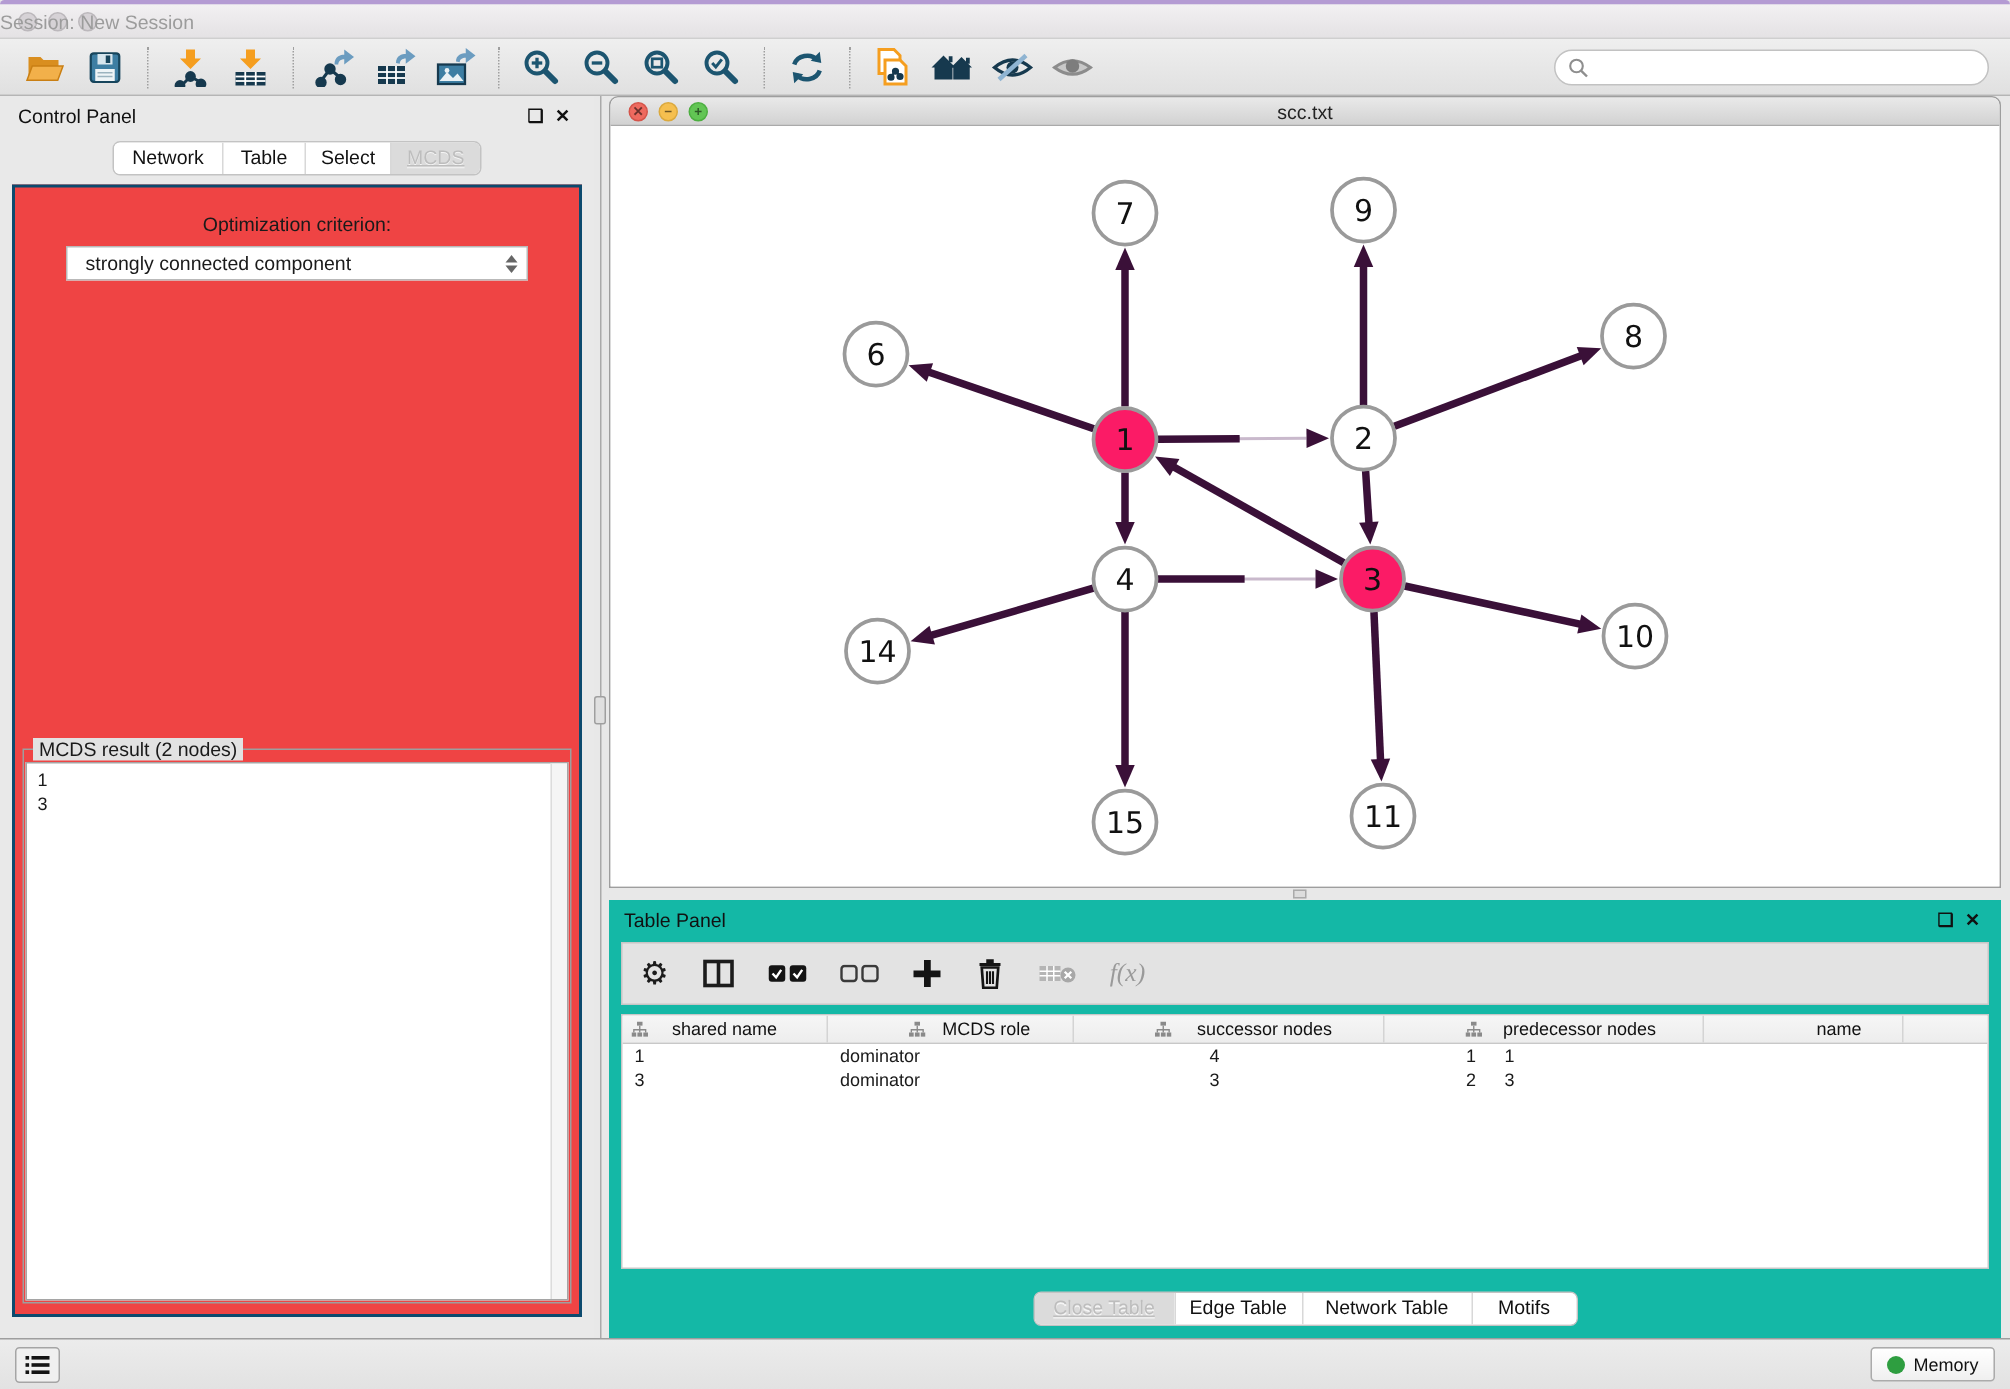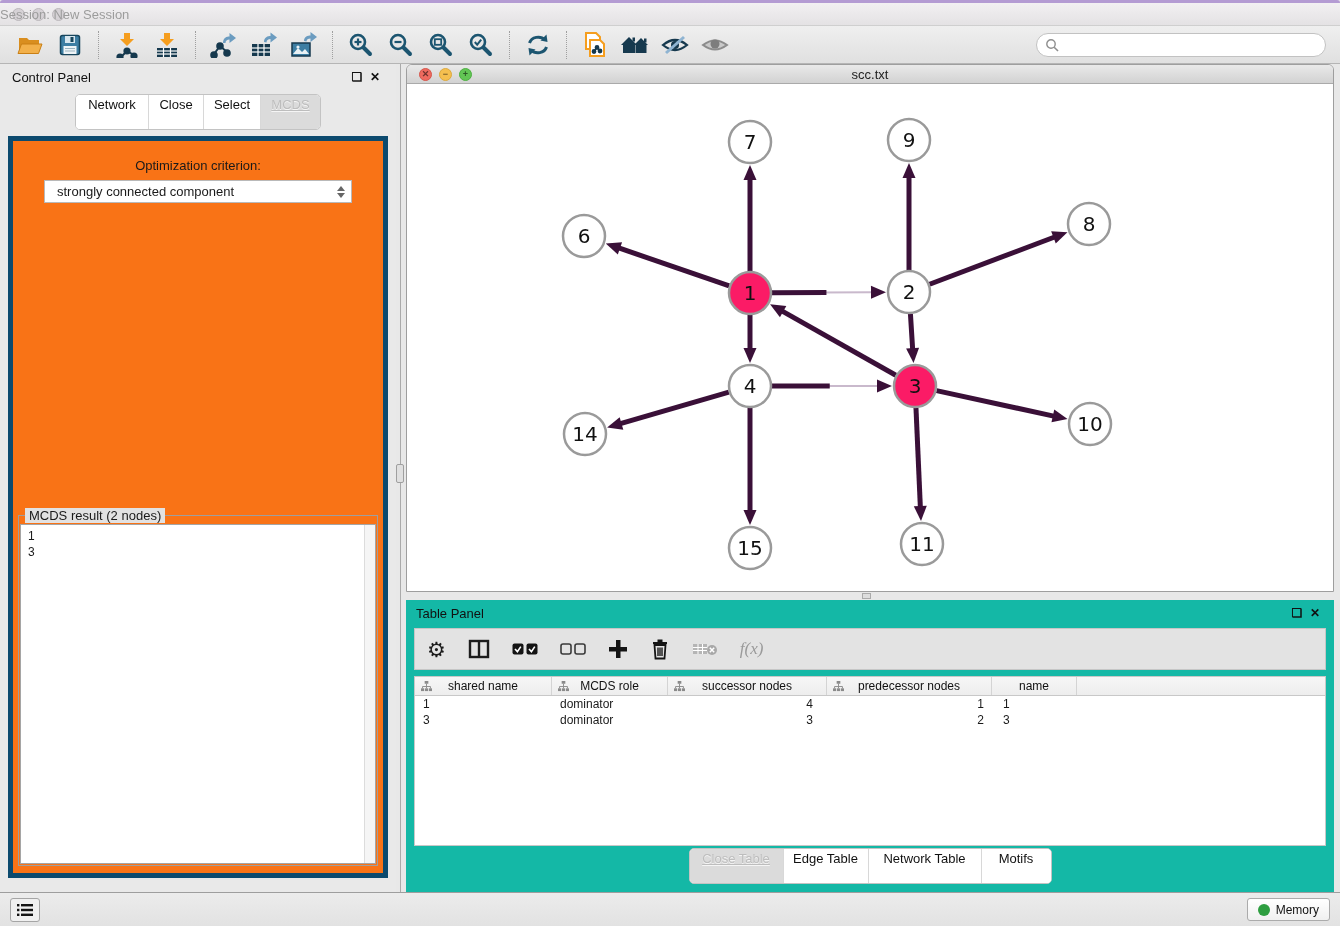--- a/index.html
+++ b/index.html
@@ -43,26 +43,26 @@
   .control-panel { width:396px; display:flex; flex-direction:column;
     background:#e9e9e9; }
   .panel-head { height:26px; display:flex; align-items:center; padding:0 12px; }
   .panel-title { font-size:13px; color:#111; }
   .panel-head .spacer { flex:1; }
   .mini-ico { width:18px; height:16px; text-align:center; font-size:12px;
     color:#111; font-weight:bold; line-height:16px; }
   .cp-tabs { display:flex; justify-content:center; margin:4px 0 6px 0; }
   .tabs-group { display:flex; border:1px solid #c3c3c3; border-radius:5px;
     overflow:hidden; background:#fff; }
-  .tab { height:34px; line-height:20px; text-align:center; font-size:13px;
+  .tab { height:21px; line-height:20px; text-align:center; font-size:13px;
     background:#fff; color:#111; border-left:1px solid #d8d8d8; cursor:default; }
   .tab:first-child { border-left:none; }
   .tab.sel { background:#dbdbdb; color:#bdbdbd; text-shadow:0 1px 0 #f5f5f5;text-decoration:underline; }
-  .cp-inner { flex:1; margin:0 8px 14px 8px; background:#f97316;
-    border:5px solid #0c4a6e; position:relative; }
+  .cp-inner { flex:1; margin:0 8px 14px 8px; background:#ef4444;
+    border:2px solid #0c4a6e; position:relative; }
   .opt-label { text-align:center; margin-top:17px; font-size:13px; }
   .select-box { width:308px; height:23px; margin:7px auto 0 auto; background:#fff;
     border:1px solid #b9b9b9; border-radius:0; display:flex; align-items:center;
     padding:0 6px 0 12px; }
   .select-box .val { flex:1; font-size:13px; }
   .stepper { display:flex; flex-direction:column; align-items:center; gap:2px; }
   .stepper i { width:0; height:0; border-left:4px solid transparent;
     border-right:4px solid transparent; display:block; }
   .stepper .up { border-bottom:5px solid #666; }
   .stepper .dn { border-top:5px solid #666; }
@@ -109,21 +109,21 @@
   .tp-toolbar { margin:2px 8px 0 8px; height:42px; background:#e3e3e3;
     border:1px solid #c6c6c6; display:flex; align-items:center; padding:0 12px;
     gap:22px; }
   .tt-ico { display:flex; align-items:center; justify-content:center; }
   .gear-glyph { font-size:21px; color:#1c1c1c; line-height:1; }
   .fx { font-family:Liberation Serif, serif; font-style:italic; font-size:17px;
     color:#9a9a9a; }
   .grid-table { margin:6px 8px 0 8px; background:#fff;
     border:1px solid #c8c8c8; height:170px; position:relative; overflow:hidden; }
   .thead { display:flex; height:19px; background:linear-gradient(#f6f6f6,#ededed);
-    border-bottom:1px solid #c8c8c8; }
+    border-bottom:1px solid #c8c8c8;gap:48px; }
   .th { position:relative; font-size:12px; color:#111; text-align:center;
     line-height:18px; border-right:1px solid #d4d4d4; }
   .th svg { position:absolute; left:6px; top:4px; }
   .trow { display:flex; height:16px; font-size:12px; line-height:16px; }
   .td { padding:0 8px; white-space:nowrap; overflow:hidden; }
   .td.num { text-align:right; padding-right:14px; }
   .td.num2 { text-align:right; padding-right:8px; }
   .tp-tabs { position:absolute; left:0; right:0; bottom:8px; display:flex;
     justify-content:center; }
 
@@ -318,21 +318,21 @@
     <div class="control-panel">
       <div class="panel-head">
         <span class="panel-title">Control Panel</span>
         <span class="spacer"></span>
         <span class="mini-ico">❑</span>
         <span class="mini-ico">✕</span>
       </div>
       <div class="cp-tabs">
         <div class="tabs-group">
           <div class="tab" style="width:72px">Network</div>
-          <div class="tab" style="width:55px">Close</div>
+          <div class="tab" style="width:55px">Table</div>
           <div class="tab" style="width:57px">Select</div>
           <div class="tab sel" style="width:60px">MCDS</div>
         </div>
       </div>
       <div class="cp-inner">
         <div class="opt-label">Optimization criterion:</div>
         <div class="select-box">
           <span class="val">strongly connected component</span>
           <span class="stepper">
               <i class="up"></i>

